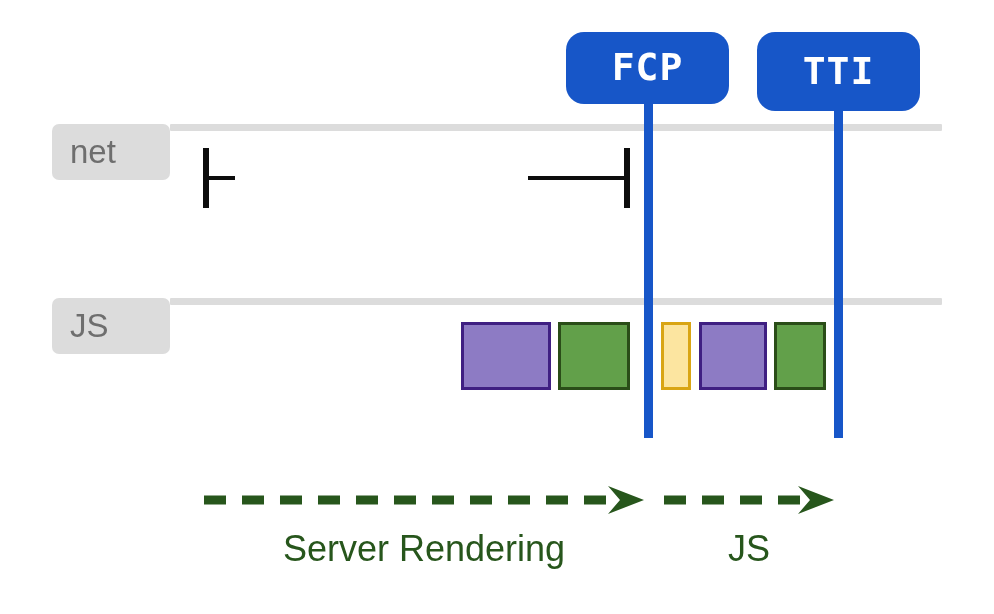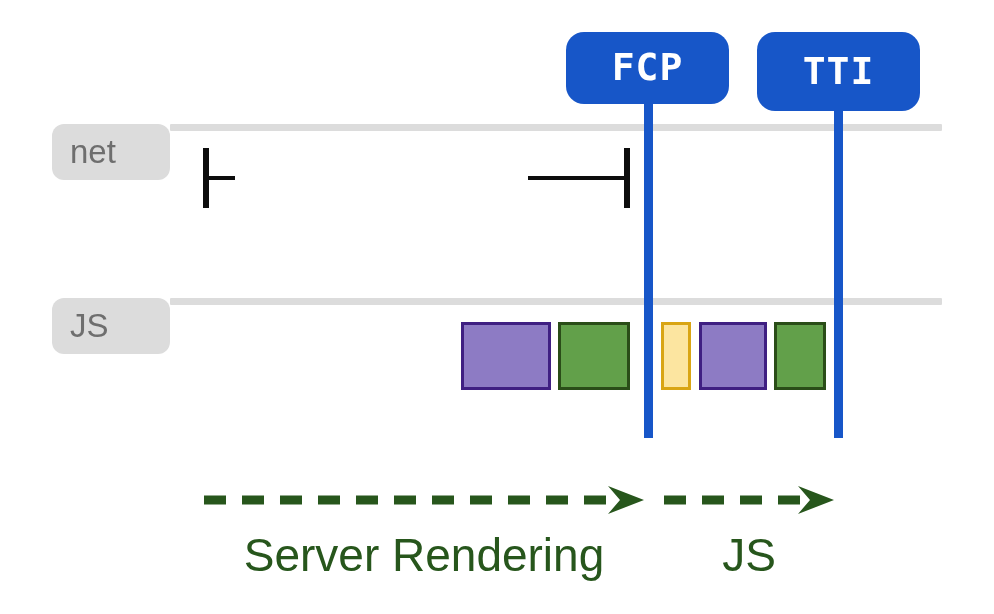--- a/index.html
+++ b/index.html
@@ -51,21 +51,21 @@
     position: absolute;
     height: 7px;
     background: #dcdcdc;
     border-radius: 1px;
   }
   .row-label {
     position: absolute;
     display: flex;
     align-items: center;
     background: #dcdcdc;
-    border-radius: 12px;
+    border-radius: 7px;
     color: #6e6e6e;
     font-size: 33px;
     padding: 0 18px;
     box-sizing: border-box;
     white-space: nowrap;
   }
 
   
   .req-cap {
     position: absolute;
@@ -100,21 +100,21 @@
 
   
   .phase-arrow {
     position: absolute;
     overflow: visible;
   }
   .phase-caption {
     position: absolute;
     text-align: center;
     color: #27561c;
-    font-size: 46px;
+    font-size: 36px;
     white-space: nowrap;
   }
 </style>
 </head>
 <body>
 
 <div id="stage">
 
   <div class="track-line" style="left:170px; top:124px; width:772px;"></div>
   <div class="row-label" style="left:52px; top:124px; width:118px; height:56px;">

